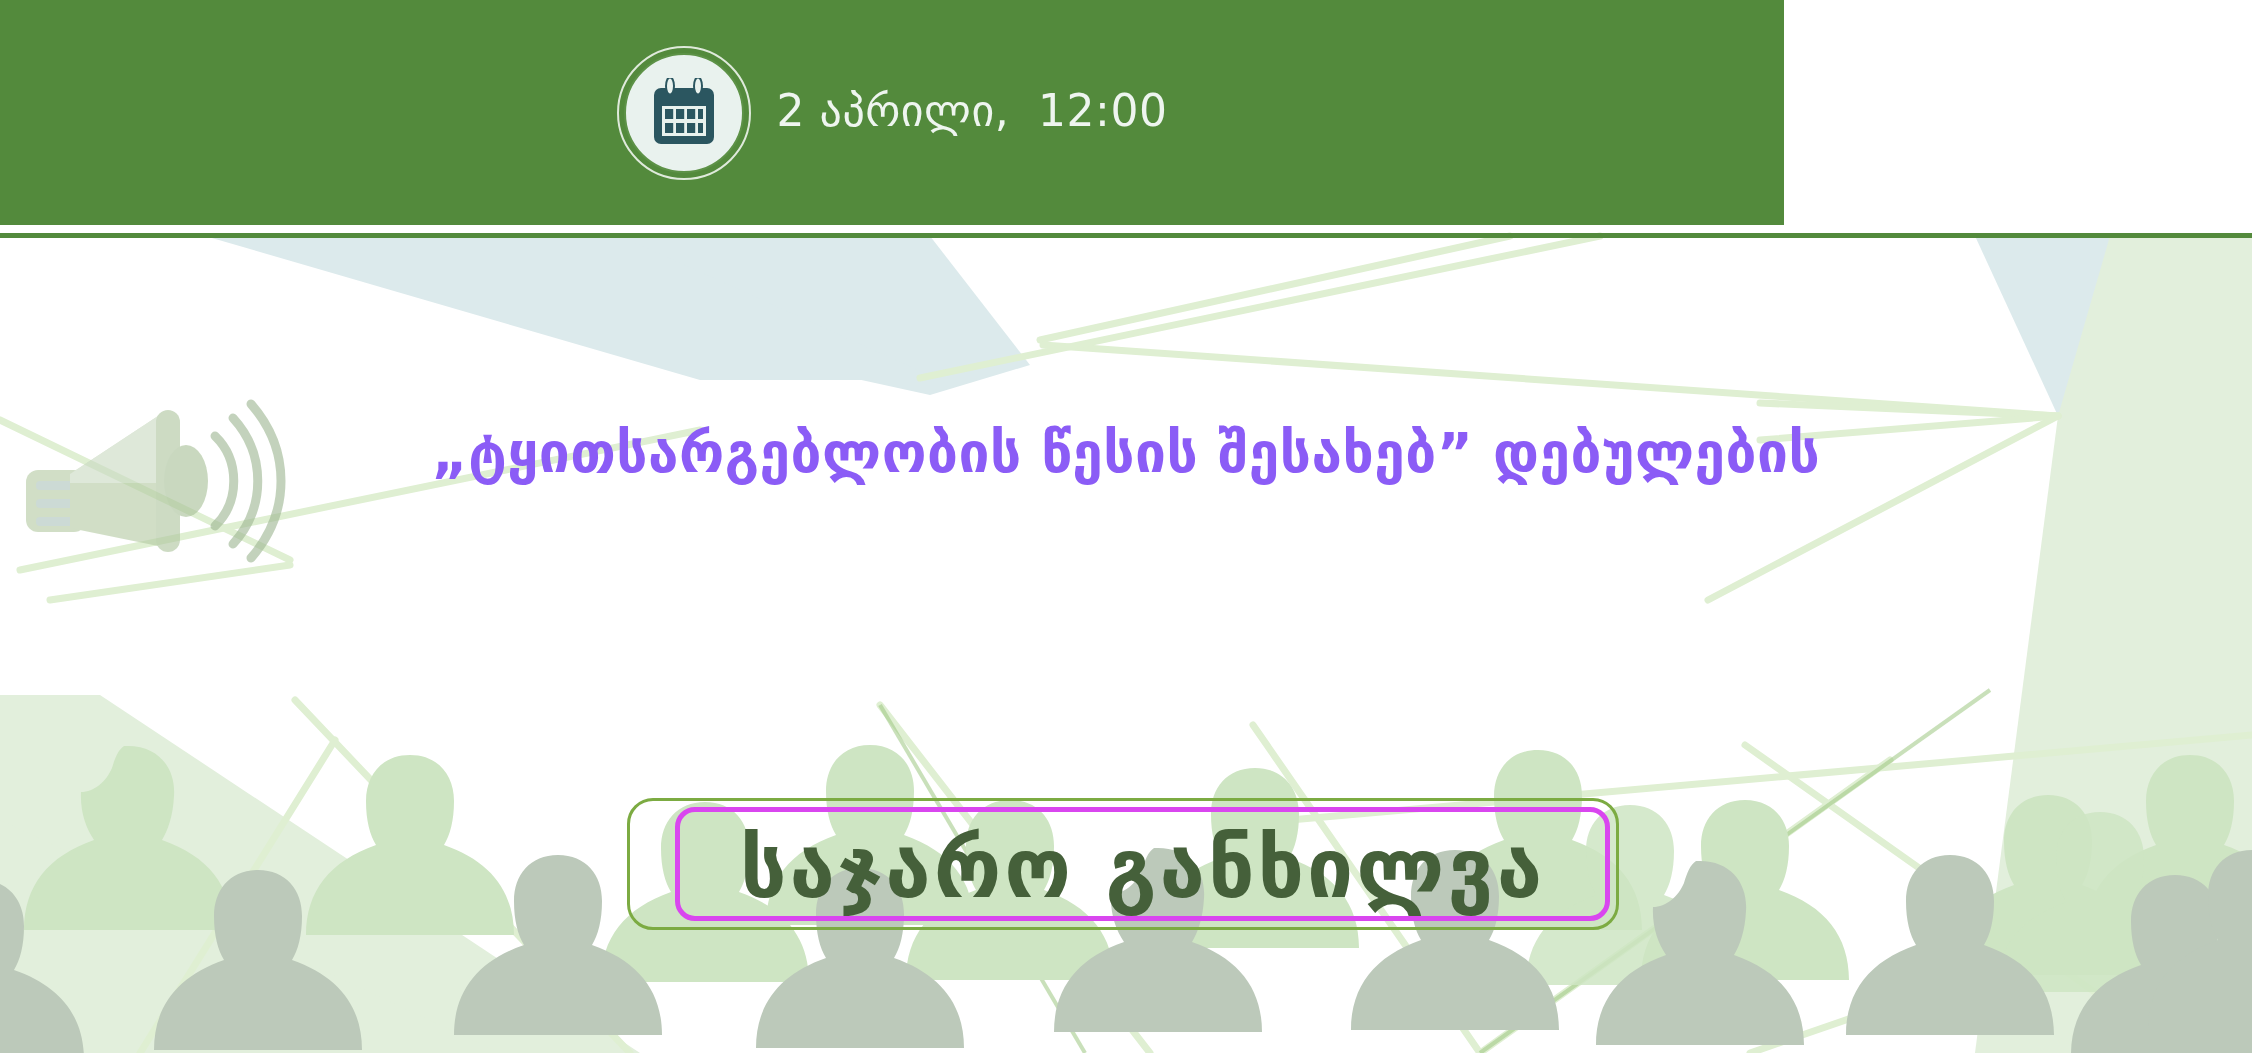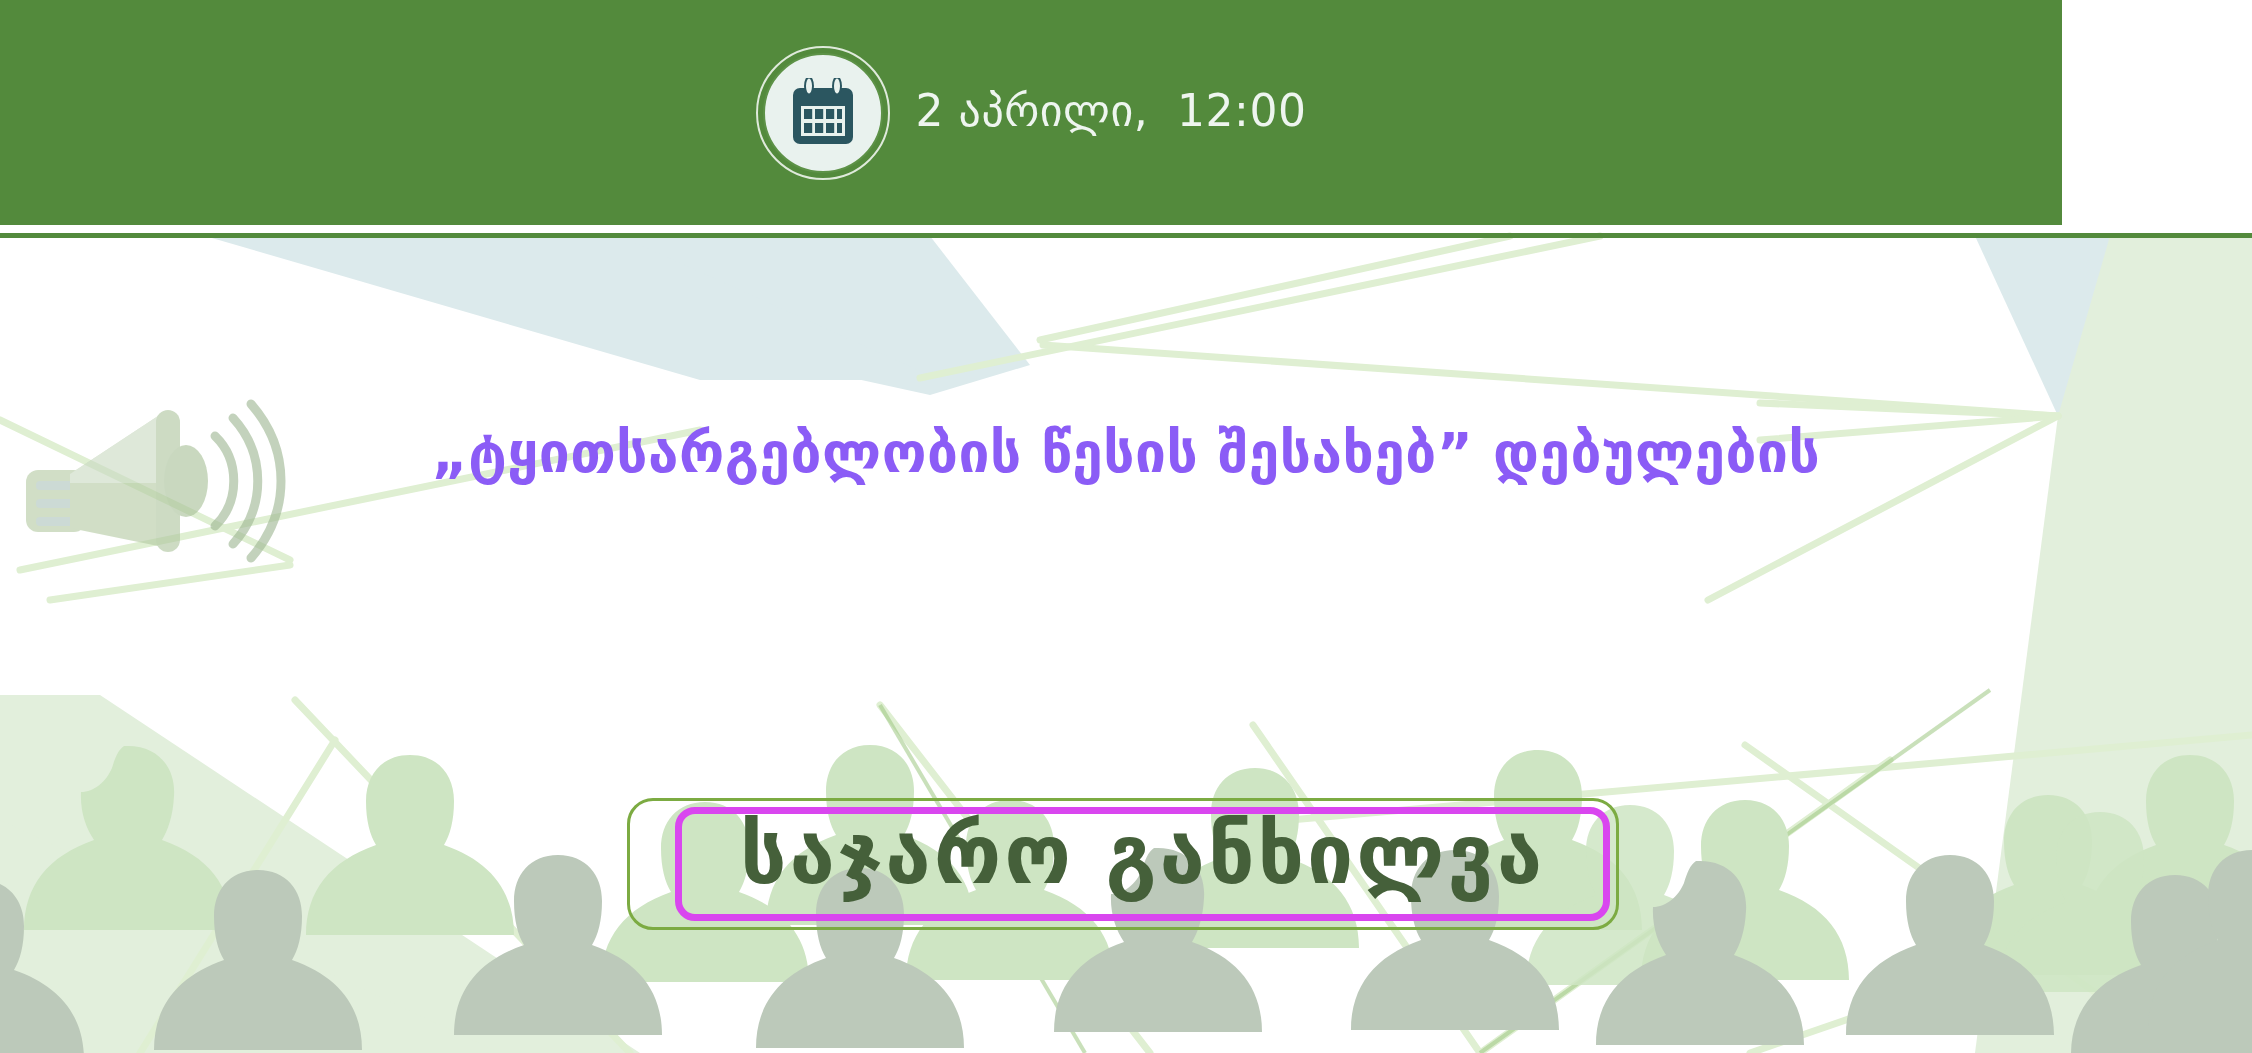--- a/index.html
+++ b/index.html
@@ -12,21 +12,21 @@
   #poster {
     position:relative;
     width:2252px; height:1053px;
     background:#ffffff;
     overflow:hidden;
   }
 
   
   .header-band {
     position:absolute; left:0; top:0;
-    width:2062px; height:225px;
+    width:1784px; height:225px;
     background:#538A3C;
     z-index:40;
   }
   .header-inner {
     position:absolute;
     left:0; top:0; width:100%; height:100%;
     display:flex; align-items:center; justify-content:center;
     gap:26px;
   }
   .cal-badge {
@@ -104,23 +104,23 @@
     left:627px; top:562px;
     width:992px; height:132px;
   }
   .hb-outer {
     position:absolute; inset:0;
     border:3px solid #7CAB42;
     border-radius:26px;
   }
   .hb-inner {
     position:absolute; inset:9px;
-    border:7px solid #d946ef;
+    border:5px solid #d946ef;
     border-radius:20px;
-    display:flex; align-items:flex-start; justify-content:center;margin-left:39px;
+    display:flex; align-items:flex-end; justify-content:center;margin-left:39px;
   }
   .headline-text {
     color:#45603A;
     font-size:82px;
     font-weight:bold;
     letter-spacing:3px;
     white-space:nowrap;
     line-height:1;
     padding-bottom:6px;
   }

